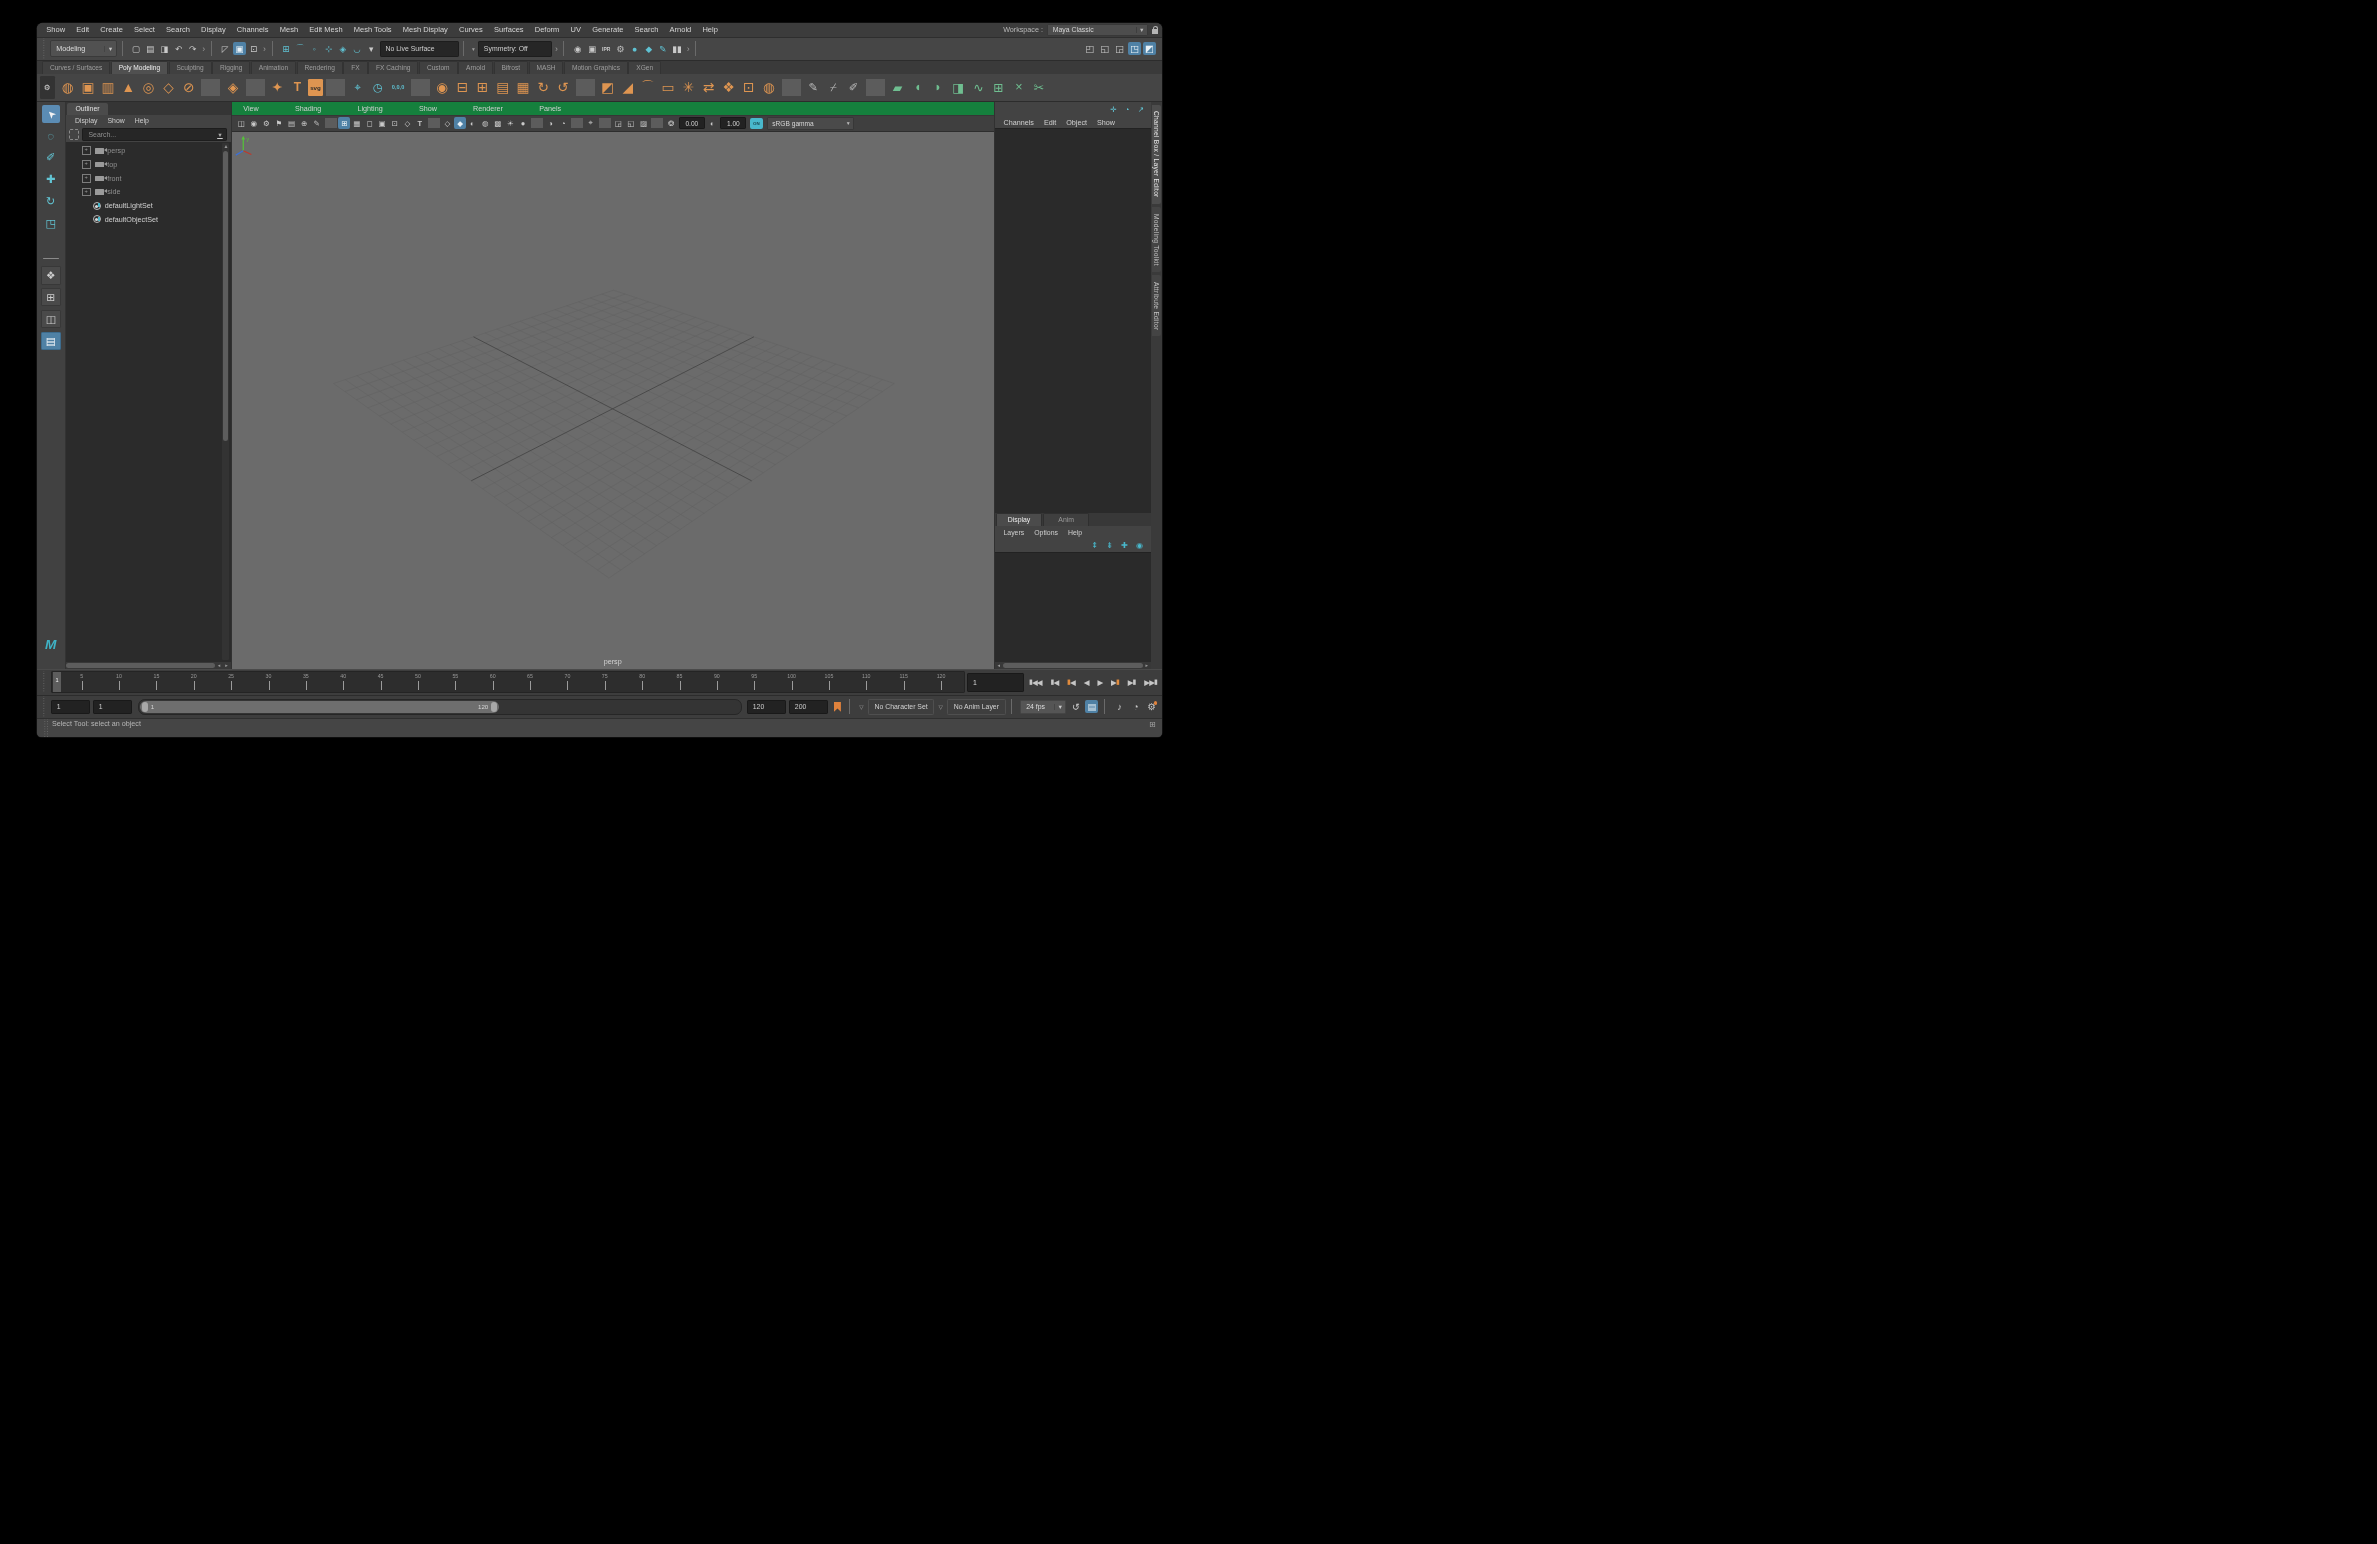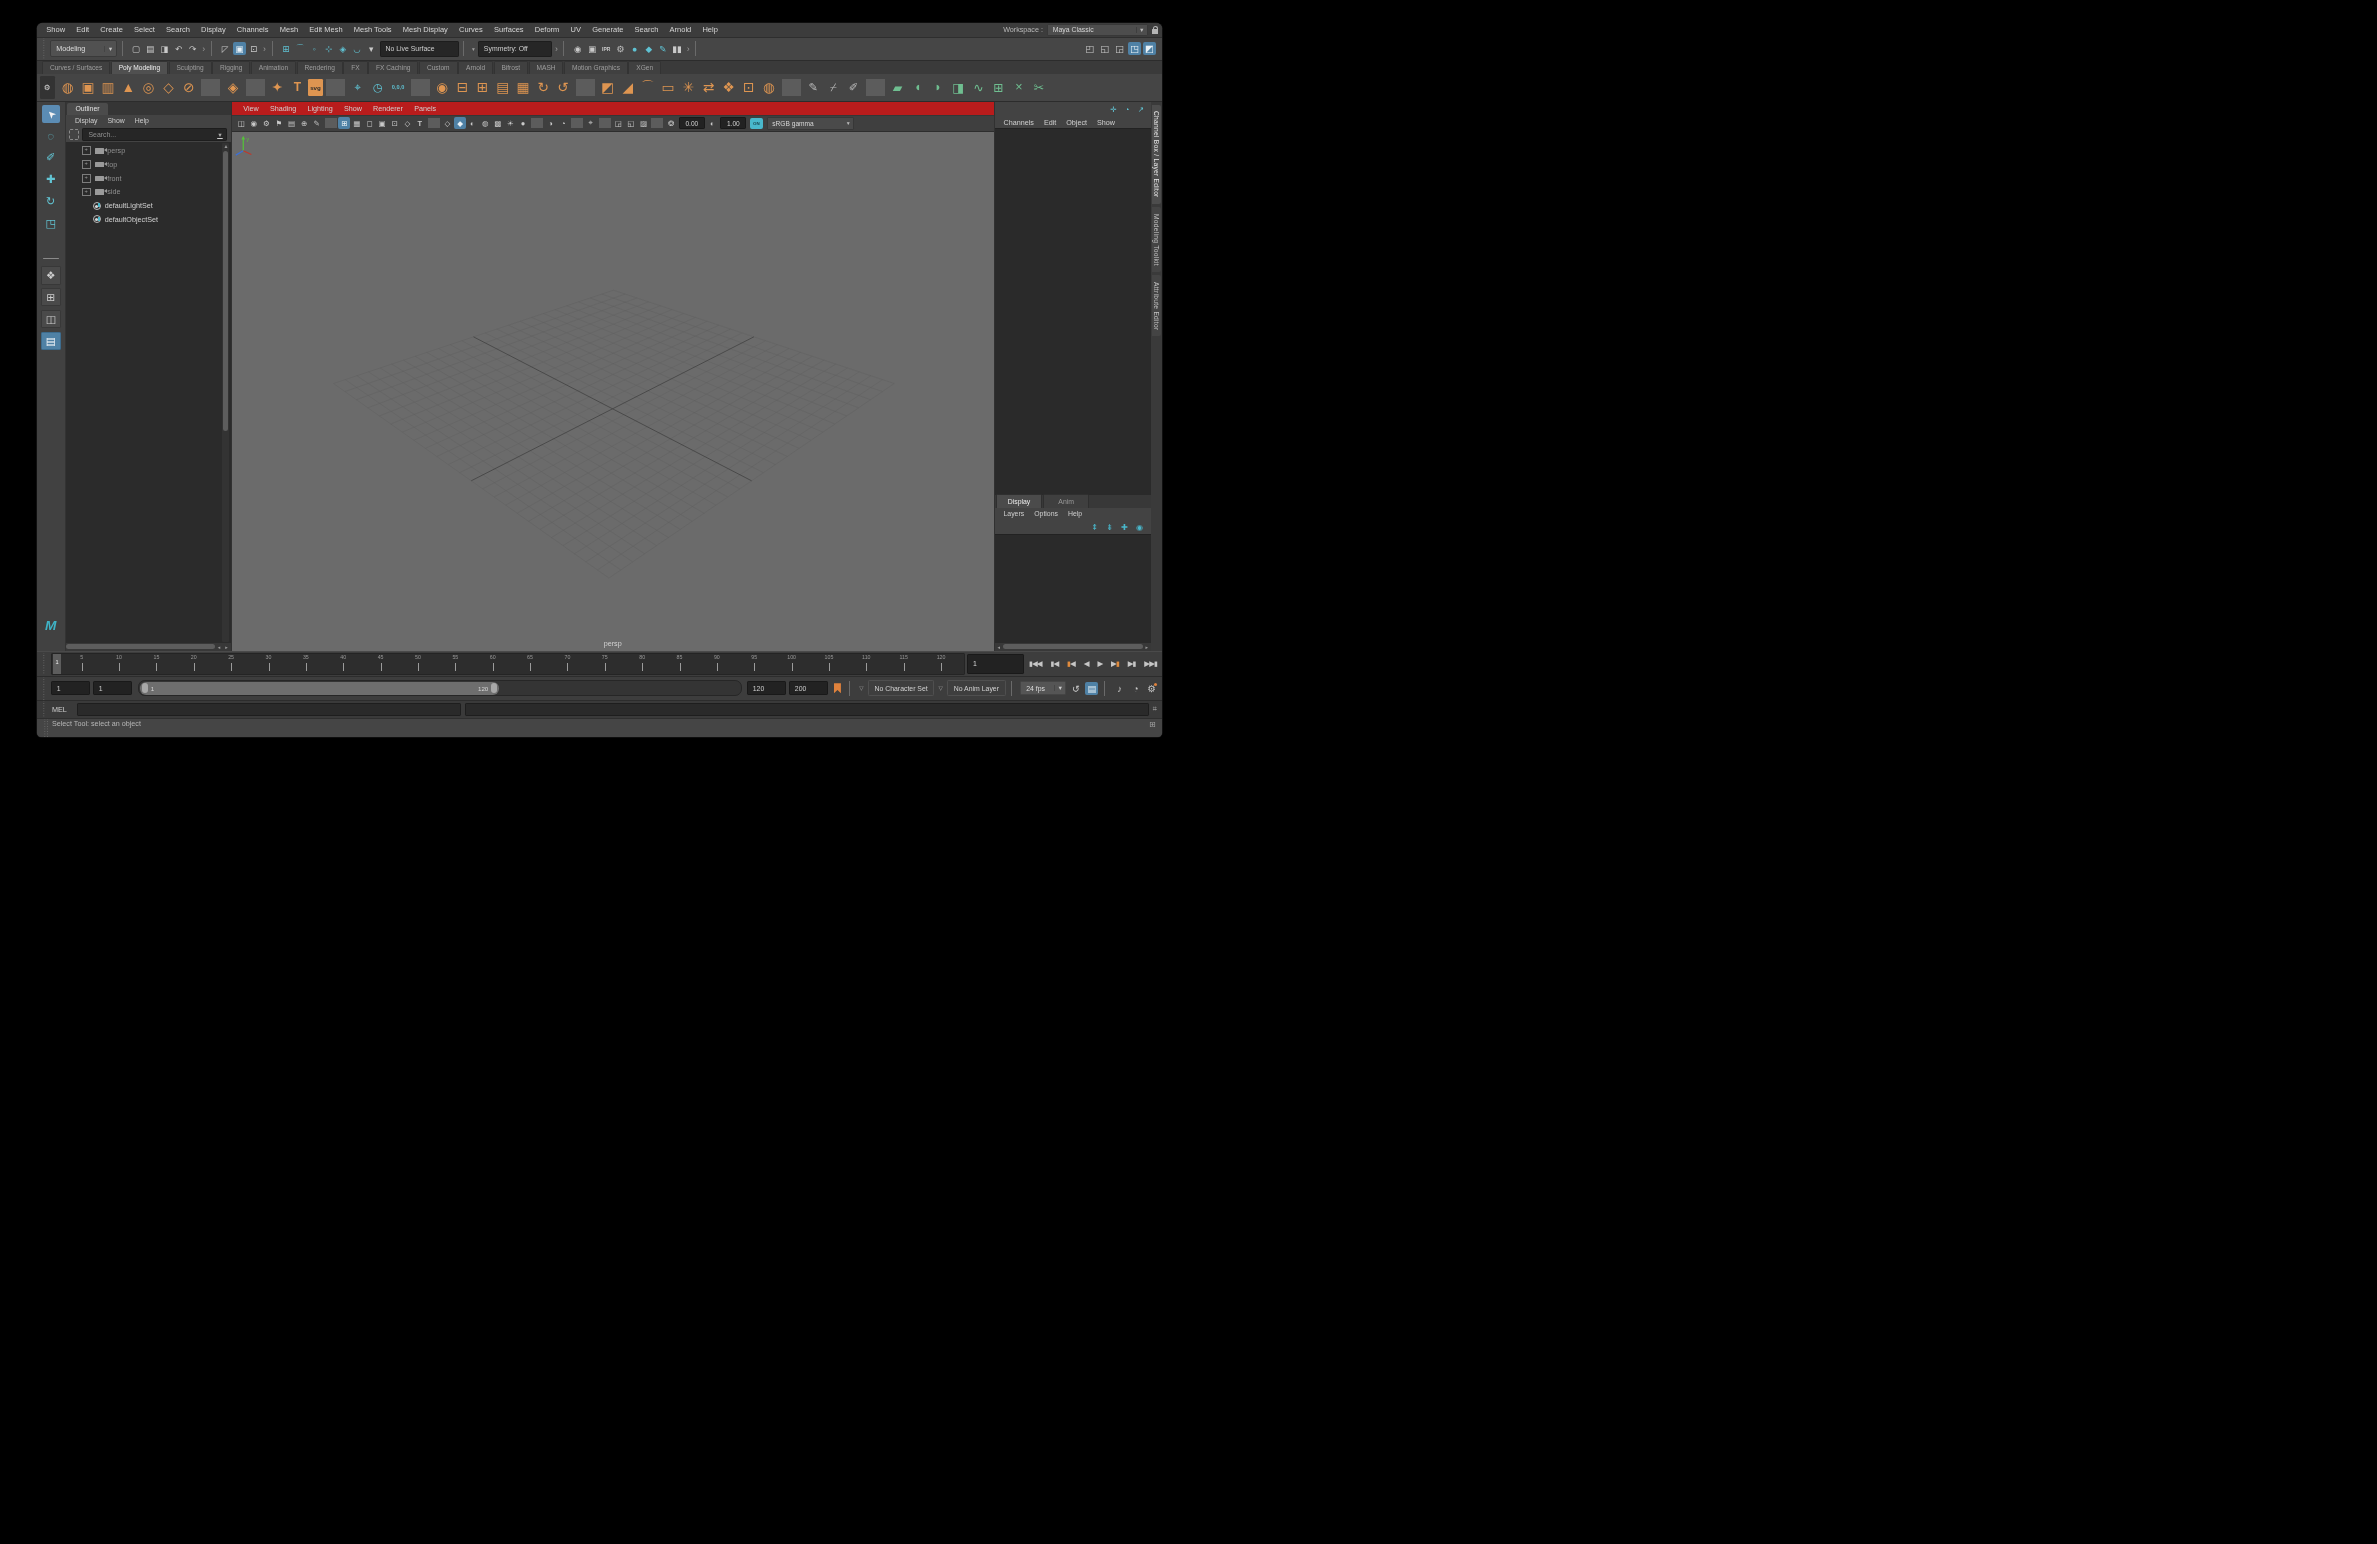--- a/index.html
+++ b/index.html
@@ -115,21 +115,21 @@
   .tree-row .tree-label{font-size:7.2px;color:#8f8f8f;}
   .tree-row.set .tree-label{color:#d2d2d2;}
   .vscroll{position:absolute;top:1.2px;right:1.2px;bottom:1.2px;width:6.9px;background:#333;border-radius:1.2px;}
   .vscroll .up{position:absolute;top:0;left:0;width:6.9px;text-align:center;color:#999;font-size:5px;}
   .vscroll .thumb{position:absolute;top:8.1px;left:0.9px;width:5px;height:56%;background:#5d5d5d;border-radius:2.5px;}
   .hscroll{height:7.5px;flex:0 0 7.5px;background:#383838;display:flex;align-items:center;padding:0 0.6px;gap:0.6px;}
   .hscroll .hthumb{flex:1;height:5px;background:#5d5d5d;border-radius:2.5px;}
   .hscroll .harrow{width:6.9px;text-align:center;color:#999;font-size:5px;}
   
   .viewport{flex:1;display:flex;flex-direction:column;min-width:0;border-right:0.6px solid #313131;}
-  .vp-menus{height:12.5px;flex:0 0 12.5px;background:#b91c1c;display:flex;align-items:center;padding-left:6.2px;}
+  .vp-menus{height:12.5px;flex:0 0 12.5px;background:#15803d;display:flex;align-items:center;padding-left:6.2px;gap:25px;}
   .vp-menus .menu-item{color:#d0d0d0;font-size:7.2px;padding:0 5.6px;}
   .vp-toolbar{height:15px;flex:0 0 15px;background:#3f3f3f;border-top:0.6px solid #363636;border-bottom:0.6px solid #2d2d2d;
               display:flex;align-items:center;padding:0 3.7px;gap:0.6px;}
   .vp-toolbar .ic{width:12px;height:12px;font-size:7.5px;}
   .vp-toolbar .ic.sep{height:10px;margin:0 1.2px;}
   .vp-field{width:24px;height:10.6px;background:#222;border:0.6px solid #191919;border-radius:1.2px;color:#d3d3d3;
             font-size:6.6px;display:flex;align-items:center;justify-content:center;margin:0 1.2px;}
   .cm-toggle{width:12.5px;height:11.2px;background:#49b8cc;border-radius:1.9px;display:flex;align-items:center;
              justify-content:center;color:#17454d;font-size:4.4px;font-weight:bold;margin:0 1.9px;}
   .gamma-dd{width:81px;height:11.2px;background:#4a4a4a;border:0.6px solid #373737;border-radius:1.2px;color:#d6d6d6;
@@ -742,27 +742,20 @@
       <span class="dd-arrow">▼</span>
     </span>
     <span class="ic">↺</span>
     <span class="ic active">▤</span>
     <span class="collapse-bar"></span>
     <span class="ic">♪</span>
     <span class="ic">◔</span>
     <span class="ic gear-dot">⚙</span>
   </div>
 
-  <div class="melrow">
-    <span class="grip"></span>
-    <span class="mel-label">MEL</span>
-    <input class="mel-input" style="">
-    <div class="mel-output"></div>
-    <span class="mel-ic">⌗</span>
-  </div>
 
   <div class="helpline">
     <span class="grip"></span>
     <span class="help-text">Select Tool: select an object</span>
     <span class="help-ic">⊞</span>
   </div>
 
 </div>
 
 

